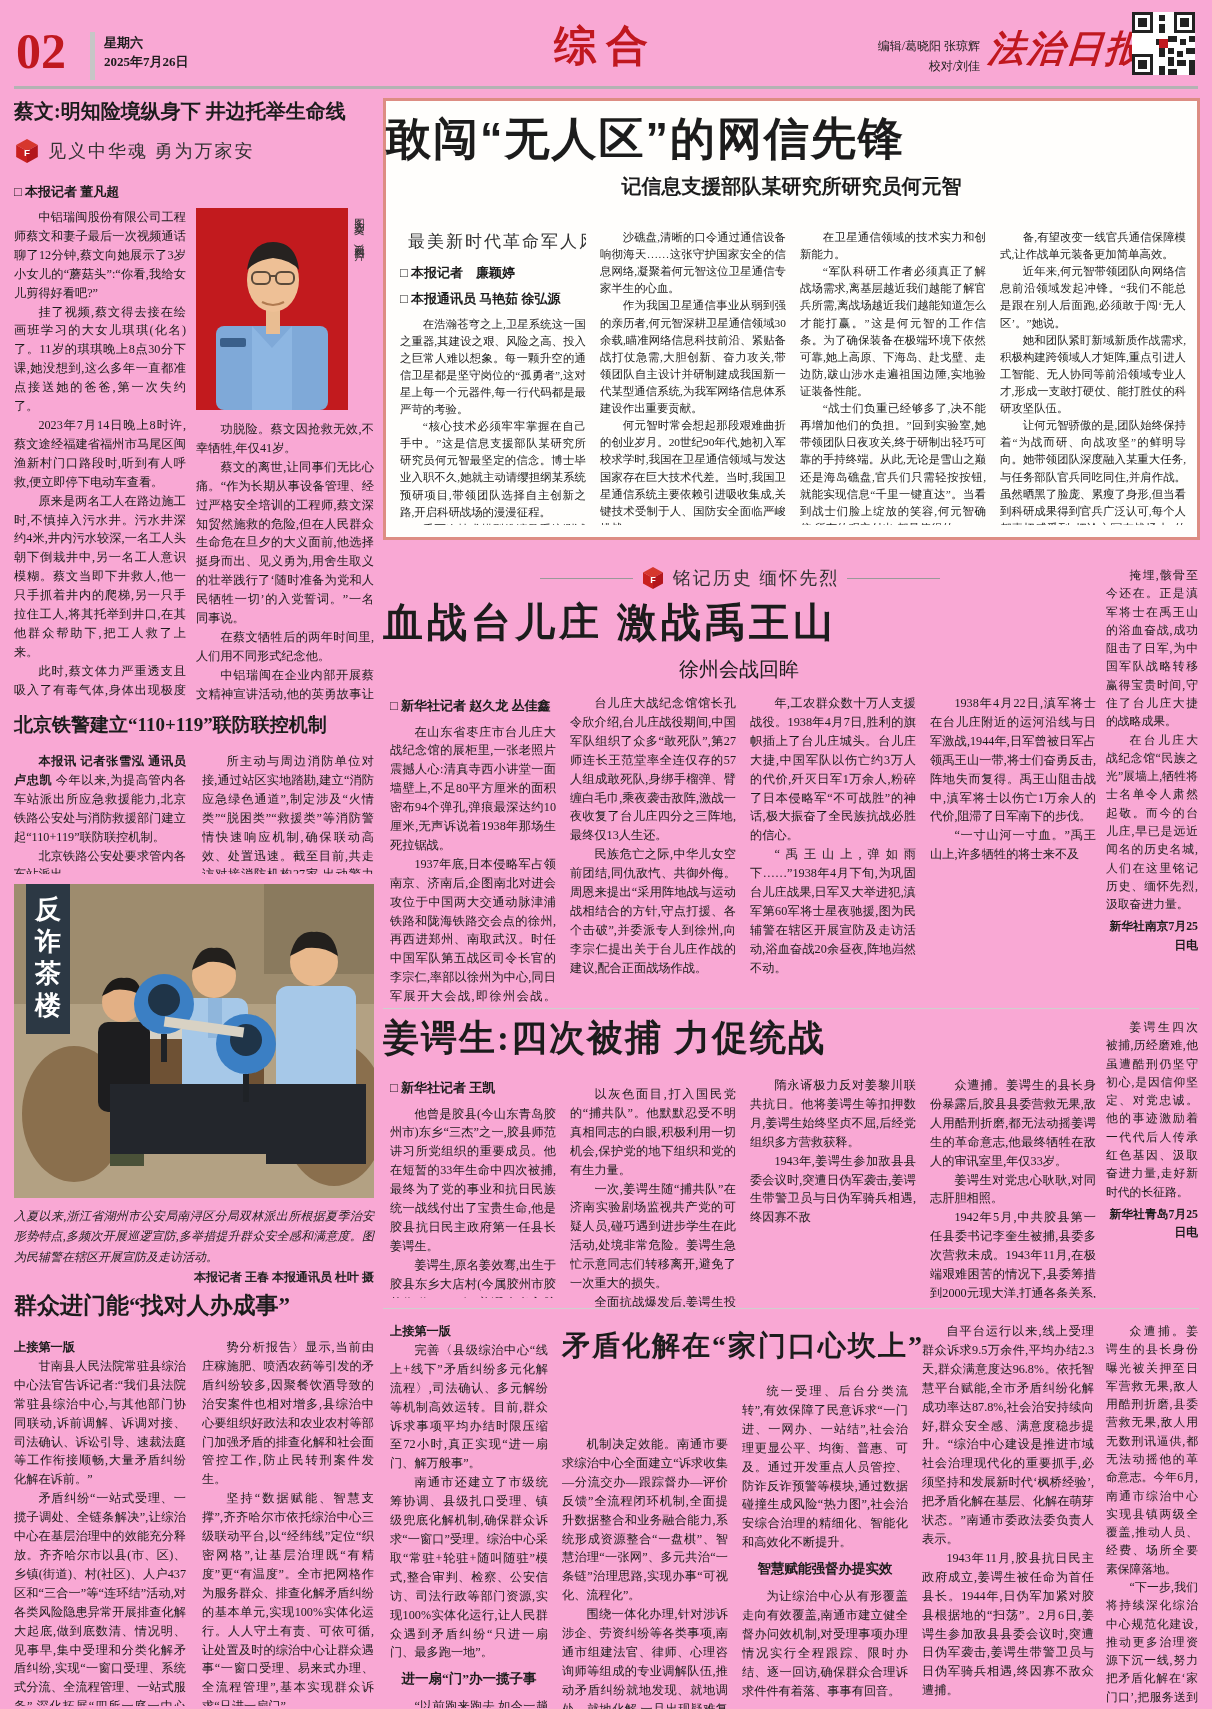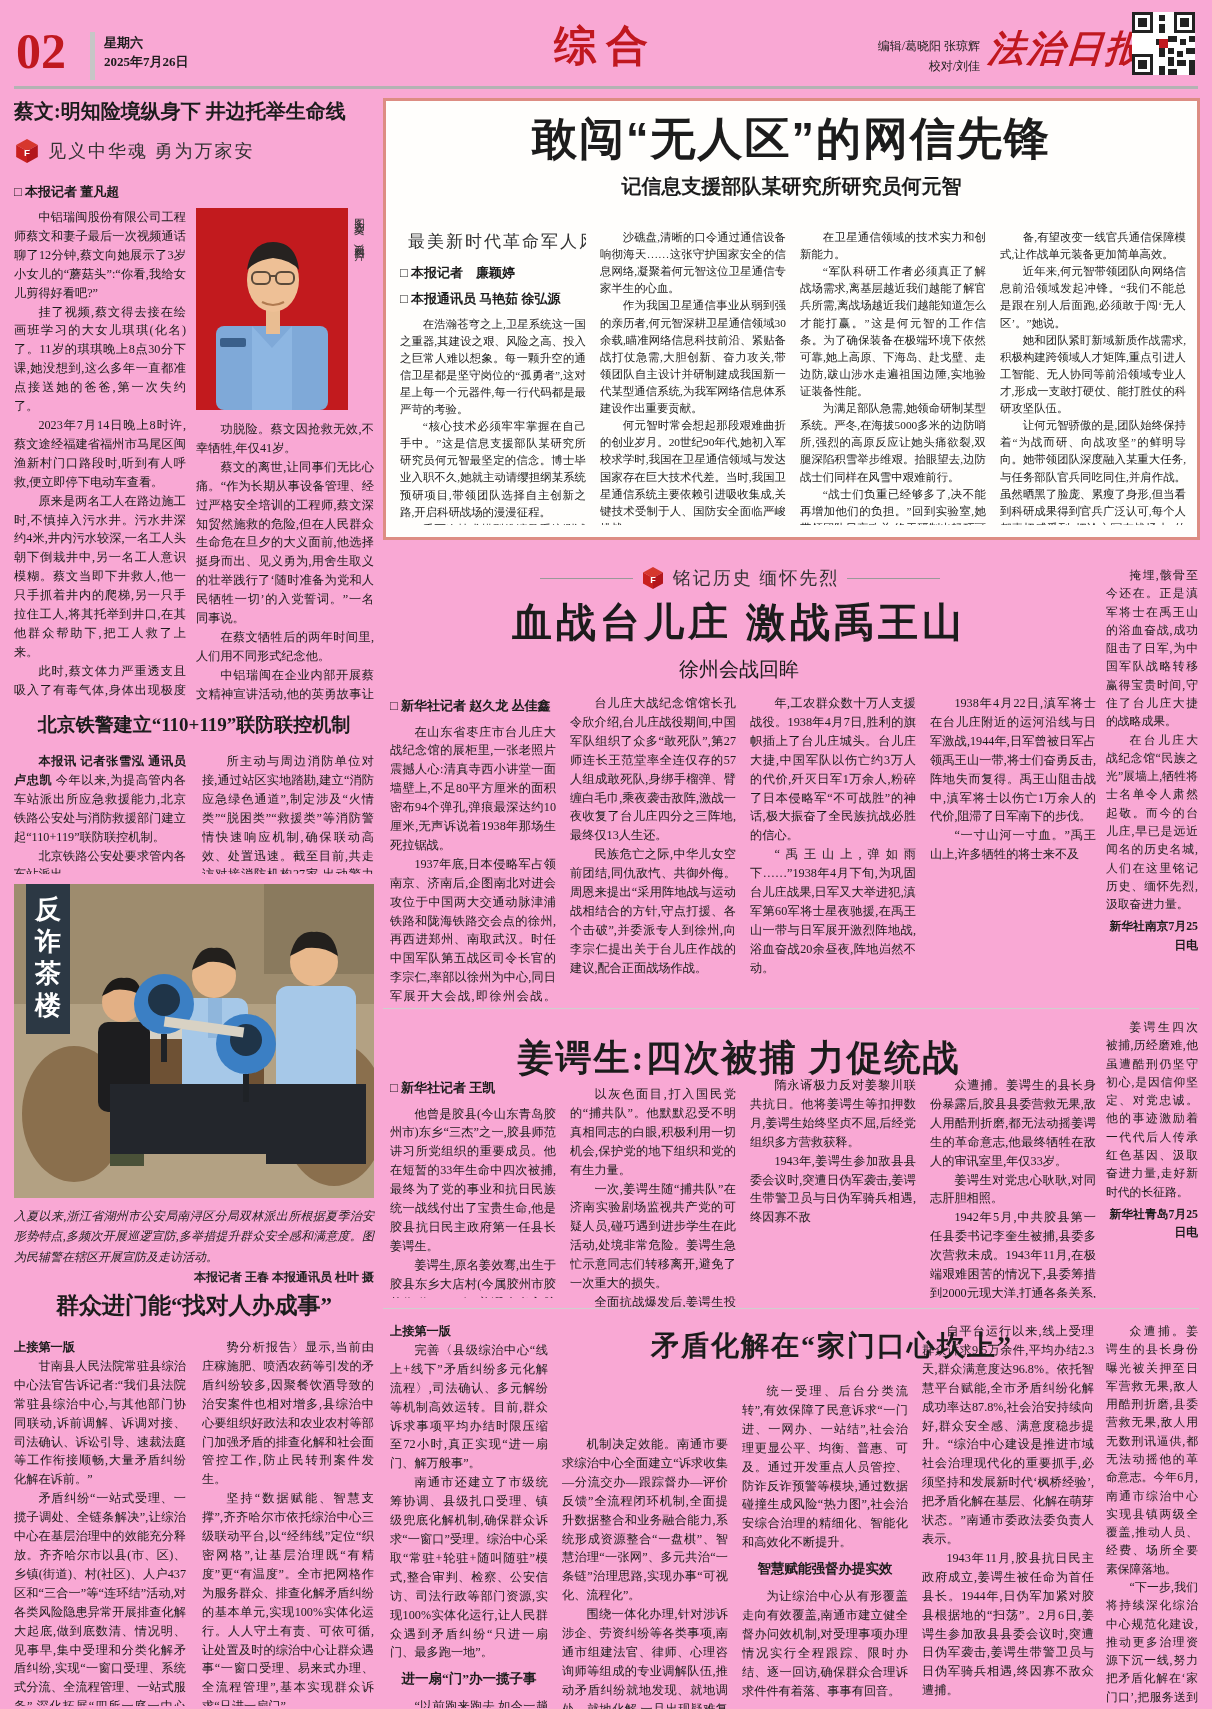--- a/index.html
+++ b/index.html
@@ -14,21 +14,21 @@
   .section-title{font-size:42px;font-weight:bold;color:#c0181f;letter-spacing:10px;}
   .editors{font-size:12px;line-height:1.7;text-align:right;color:#222;}
   .masthead{font-size:37px;font-weight:bold;color:#c0181f;font-style:italic;letter-spacing:2px;transform:skewX(-4deg);}
   
   .col{position:absolute;overflow:hidden;text-align:justify;font-size:12.2px;line-height:1.55;}
   .col .plist p{margin:0;text-indent:2em;}
   .byline{font-weight:bold;font-size:13px;text-indent:0;margin:2px 0 7px 0;line-height:1.5;}
   .kicker{display:flex;align-items:center;gap:8px;}
   .kicker-text{font-size:18px;color:#333;letter-spacing:2px;white-space:nowrap;}
   .kicker .kline{height:1px;background:#999;flex:1;}
-  .headline-serif{font-weight:bold;text-align:center;line-height:1.15;}
+  .headline-serif{font-weight:bold;line-height:1.15;}
   .dateline{font-weight:bold;text-align:right;margin-top:4px;}
   .col-subhead{font-weight:bold;text-align:center;margin:7px 0;font-size:13.5px;}
   .marker{font-weight:bold;text-indent:0 !important;}
   .photo-caption{font-size:12px;line-height:1.7;text-align:justify;color:#222;font-style:italic;}
   .credit{text-align:right;font-weight:bold;font-style:normal;}
   .vcaption{writing-mode:vertical-rl;font-size:10.5px;color:#333;letter-spacing:2px;}
   .redbox{position:absolute;border:3px solid #dd8d83;background:#fffefc;}
 </style>
 </head>
 <body>
@@ -189,21 +189,20 @@
       <div class="plist" style="text-indent:0;">
           <p>沙礁盘,清晰的口令通过通信设备响彻海天……这张守护国家安全的信息网络,凝聚着何元智这位卫星通信专家半生的心血。</p>
           <p>作为我国卫星通信事业从弱到强的亲历者,何元智深耕卫星通信领域30余载,瞄准网络信息科技前沿、紧贴备战打仗急需,大胆创新、奋力攻关,带领团队自主设计并研制建成我国新一代某型通信系统,为我军网络信息体系建设作出重要贡献。</p>
           <p>何元智时常会想起那段艰难曲折的创业岁月。20世纪90年代,她初入军校求学时,我国在卫星通信领域与发达国家存在巨大技术代差。当时,我国卫星通信系统主要依赖引进吸收集成,关键技术受制于人、国防安全面临严峻挑战。</p>
         </div>
     </div>
     <div class="col" style="left:414px;top:128px;width:186px;height:296px;font-size:11.4px;line-height:1.5;">
       <div class="plist">
           <p>在卫星通信领域的技术实力和创新能力。</p>
           <p>“军队科研工作者必须真正了解战场需求,离基层越近我们越能了解官兵所需,离战场越近我们越能知道怎么才能打赢。”这是何元智的工作信条。为了确保装备在极端环境下依然可靠,她上高原、下海岛、赴戈壁、走边防,跋山涉水走遍祖国边陲,实地验证装备性能。</p>
-          <p>为满足部队急需,她领命研制某型系统。严冬,在海拔5000多米的边防哨所,强烈的高原反应让她头痛欲裂,双腿深陷积雪举步维艰。抬眼望去,边防战士们同样在风雪中艰难前行。</p>
           <p>“战士们负重已经够多了,决不能再增加他们的负担。”回到实验室,她带领团队日夜攻关,终于研制出轻巧可靠的手持终端。从此,无论是雪山之巅还是海岛礁盘,官兵们只需轻按按钮,就能实现信息“千里一键直达”。当看到战士们脸上绽放的笑容,何元智确信,所有的艰辛付出,都是值得的。</p>
         </div>
     </div>
     <div class="col" style="left:614px;top:128px;width:186px;height:296px;font-size:11.4px;line-height:1.5;">
       <div class="plist">
           <p>备,有望改变一线官兵通信保障模式,让作战单元装备更加简单高效。</p>
           <p>近年来,何元智带领团队向网络信息前沿领域发起冲锋。“我们不能总是跟在别人后面跑,必须敢于闯‘无人区’。”她说。</p>
           <p>她和团队紧盯新域新质作战需求,积极构建跨领域人才矩阵,重点引进人工智能、无人协同等前沿领域专业人才,形成一支敢打硬仗、能打胜仗的科研攻坚队伍。</p>
           <p>让何元智骄傲的是,团队始终保持着“为战而研、向战攻坚”的鲜明导向。她带领团队深度融入某重大任务,与任务部队官兵同吃同住,并肩作战。虽然晒黑了脸庞、累瘦了身形,但当看到科研成果得到官兵广泛认可,每个人都真切感受到“把论文写在战场上”的价值所在。这种“研战一体”的工作模式不仅加速了科研成果向战斗力转化,也锤炼出一支懂作战、为打赢的科研铁军。</p>
         </div>
@@ -232,40 +231,40 @@
   </div>
   <div class="col" style="left:570px;top:694px;width:166px;height:308px;">
     <div class="plist">
         <p>台儿庄大战纪念馆馆长孔令欣介绍,台儿庄战役期间,中国军队组织了众多“敢死队”,第27师连长王范堂率全连仅存的57人组成敢死队,身绑手榴弹、臂缠白毛巾,乘夜袭击敌阵,激战一夜收复了台儿庄四分之三阵地,最终仅13人生还。</p>
         <p>民族危亡之际,中华儿女空前团结,同仇敌忾、共御外侮。周恩来提出“采用阵地战与运动战相结合的方针,守点打援、各个击破”,并委派专人到徐州,向李宗仁提出关于台儿庄作战的建议,配合正面战场作战。</p>
       </div>
   </div>
   <div class="col" style="left:750px;top:694px;width:166px;height:308px;">
     <div class="plist" style="text-indent:0;">
         <p>年,工农群众数十万人支援战役。1938年4月7日,胜利的旗帜插上了台儿庄城头。台儿庄大捷,中国军队以伤亡约3万人的代价,歼灭日军1万余人,粉碎了日本侵略军“不可战胜”的神话,极大振奋了全民族抗战必胜的信心。</p>
-        <p>“禹王山上,弹如雨下……”1938年4月下旬,为巩固台儿庄战果,日军又大举进犯,滇军第60军将士星夜驰援,在禹王山一带与日军展开激烈阵地战,浴血奋战20余昼夜,阵地岿然不动。</p>
+        <p>“禹王山上,弹如雨下……”1938年4月下旬,为巩固台儿庄战果,日军又大举进犯,滇军第60军将士星夜驰援,图为民辅警在辖区开展宣防及走访活动,浴血奋战20余昼夜,阵地岿然不动。</p>
       </div>
   </div>
   <div class="col" style="left:930px;top:694px;width:166px;height:308px;">
     <div class="plist">
         <p>1938年4月22日,滇军将士在台儿庄附近的运河沿线与日军激战,1944年,日军曾被日军占领禹王山一带,将士们奋勇反击,阵地失而复得。禹王山阻击战中,滇军将士以伤亡1万余人的代价,阻滞了日军南下的步伐。</p>
         <p>“一寸山河一寸血。”禹王山上,许多牺牲的将士来不及</p>
       </div>
   </div>
   <div class="col" style="left:1106px;top:566px;width:92px;height:436px;font-size:11.8px;">
     <div class="plist" style="text-indent:0;">
         <p>掩埋,骸骨至今还在。正是滇军将士在禹王山的浴血奋战,成功阻击了日军,为中国军队战略转移赢得宝贵时间,守住了台儿庄大捷的战略成果。</p>
         <p>在台儿庄大战纪念馆“民族之光”展墙上,牺牲将士名单令人肃然起敬。而今的台儿庄,早已是远近闻名的历史名城,人们在这里铭记历史、缅怀先烈,汲取奋进力量。</p>
       </div>
     <div class="dateline">新华社南京7月25日电</div>
   </div>
 
   <div class="rule" style="left:383px;top:1008px;width:816px;height:1px;background:#cfcfcf;"></div>
 
-  <div class="abs headline-serif" style="left:383px;top:1018px;width:712px;font-size:36px;letter-spacing:2px;margin-top:20px;">姜谔生:四次被捕 力促统战</div>
+  <div class="abs headline-serif" style="left:383px;top:1018px;width:712px;font-size:36px;letter-spacing:2px;">姜谔生:四次被捕 力促统战</div>
   <div class="col" style="left:390px;top:1076px;width:166px;height:222px;">
     <div class="byline">□ 新华社记者 王凯</div>
     <div class="plist">
         <p>他曾是胶县(今山东青岛胶州市)东乡“三杰”之一,胶县师范讲习所党组织的重要成员。他在短暂的33年生命中四次被捕,最终为了党的事业和抗日民族统一战线付出了宝贵生命,他是胶县抗日民主政府第一任县长姜谔生。</p>
         <p>姜谔生,原名姜效骞,出生于胶县东乡大店村(今属胶州市胶莱街道),1928年,姜谔生考入胶县师范讲习所,不久加入中国共产党。</p>
       </div>
   </div>
   <div class="col" style="left:570px;top:1053px;width:166px;height:222px;margin-top:32px;">
     <div class="plist" style="text-indent:0;">
         <p>以灰色面目,打入国民党的“捕共队”。他默默忍受不明真相同志的白眼,积极利用一切机会,保护党的地下组织和党的有生力量。</p>

